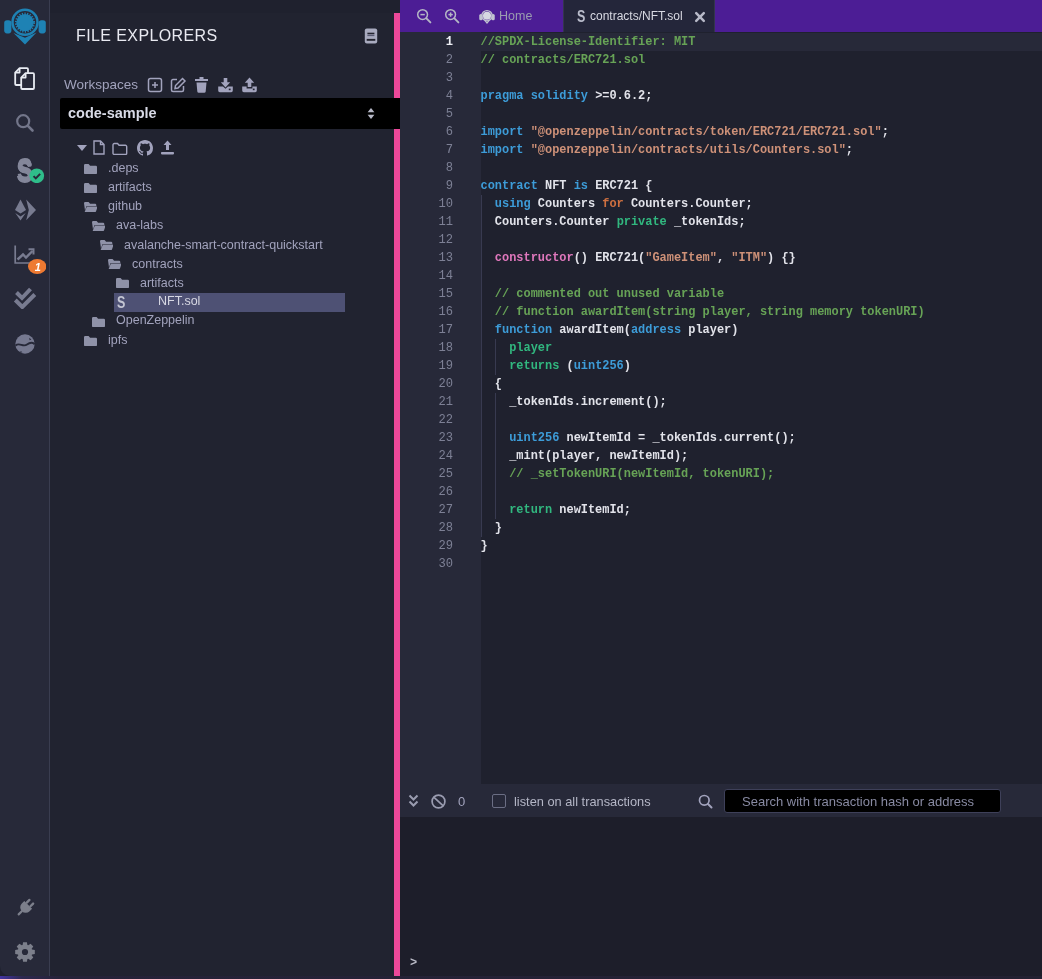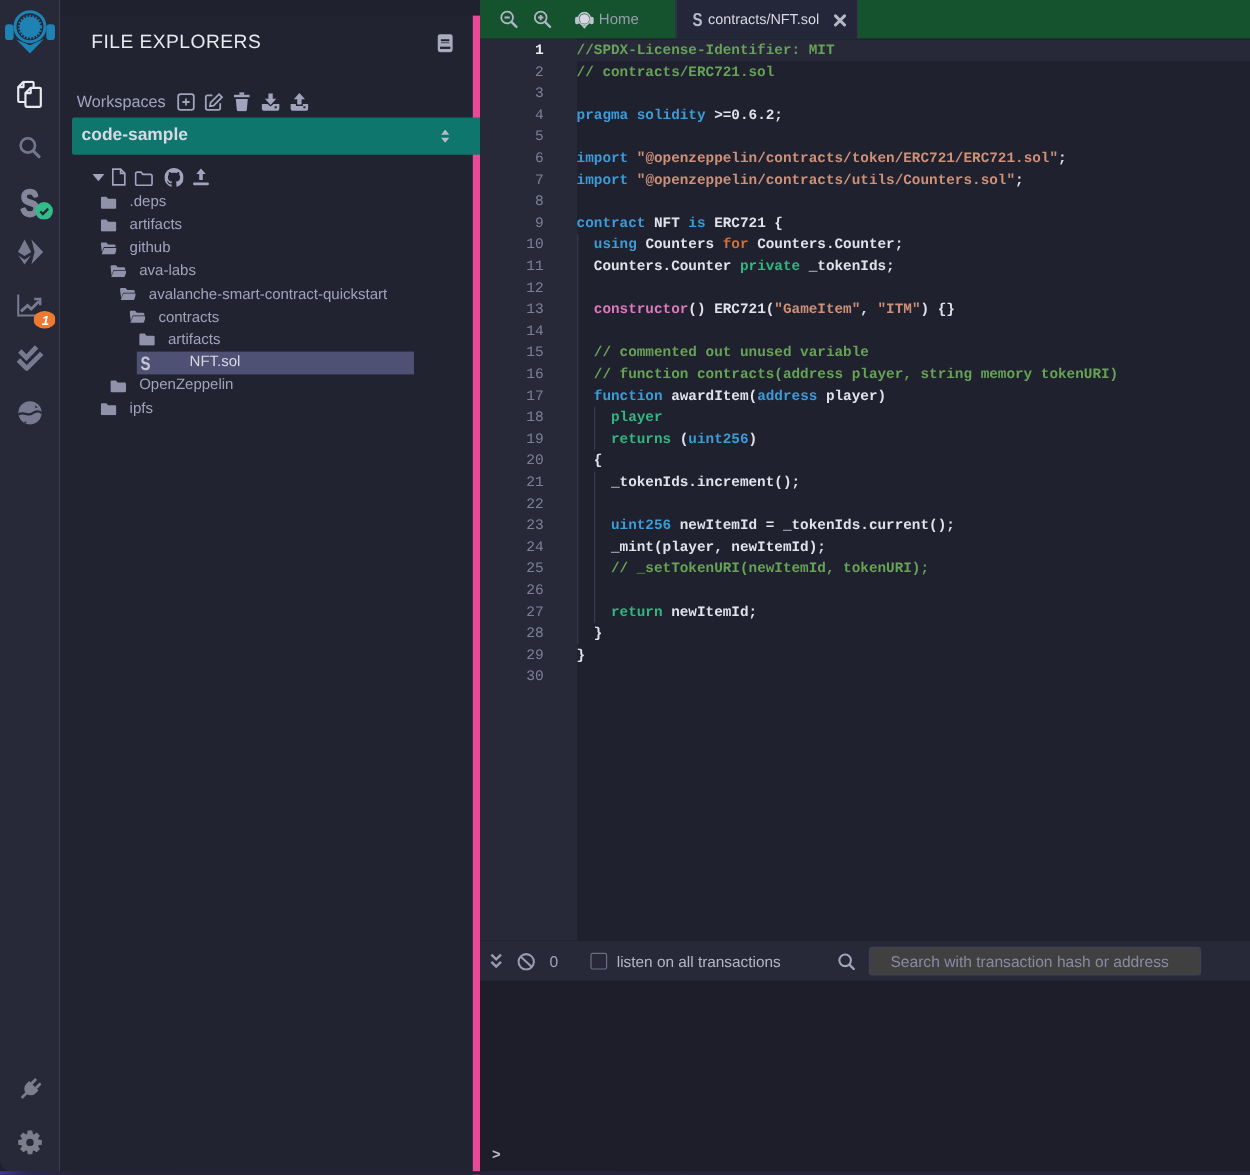--- a/index.html
+++ b/index.html
@@ -7,21 +7,21 @@
   body { font-family:"Liberation Sans", sans-serif; position:relative; }
   #app { position:absolute; left:0; top:0; width:1042px; height:976px; background:#1f212e; }
   #bottomstrip { position:absolute; left:0; top:976px; width:1042px; height:3px;
     background:linear-gradient(90deg,#4334a2 0px,#3a2f85 8px,#2c2850 22px,#262339 60px,#232132 100%); }
   
   #iconpanel { position:absolute; left:0; top:0; width:50px; height:976px; background:#272939;
     border-right:1px solid #3a3d50; border-radius:0 0 0 10px; }
   #sidepanel { position:absolute; left:50px; top:13px; width:350px; height:976px; background:#212330;
     border-right:6px solid #ec4899; }
   #main { position:absolute; left:400px; top:0; width:642px; height:976px; }
-  #tabbar { position:absolute; left:0; top:0; width:642px; height:32px; background:#14532d; }
+  #tabbar { position:absolute; left:0; top:0; width:642px; height:32px; background:#4c1d95; }
   #editor { position:absolute; left:0; top:32px; width:642px; height:752px; background:#1f212e; }
   #gutter { position:absolute; left:0; top:0; width:81px; height:752px; background:#272939; }
   #terminal { position:absolute; left:0; top:784px; width:642px; height:192px; background:#1d1e2a; }
   #termbar { position:absolute; left:0; top:0; width:642px; height:33px; background:#272939; }
   pre, .mono { font-family:"Liberation Mono", monospace; }
   .nums { position:absolute; left:0; top:1px; width:53px; text-align:right;
     font-size:12.1px; line-height:18px; font-weight:400; color:#7d8095; }
   .codes { position:absolute; left:80.5px; top:1px; font-size:11.95px; line-height:18px;
     font-weight:700; color:#e2e3ea; white-space:pre;font-family:Liberation Mono, monospace; }
   .cm { color:#67a356; } 
@@ -67,21 +67,21 @@
       <path d="M1.2 9.6 H6 l2.5 2.2 L11 9.6 h4.8 v4 a1.6 1.6 0 0 1 -1.6 1.6 H2.8 a1.6 1.6 0 0 1 -1.6 -1.6 z"></path>
       <path d="M6.7 1 h3.6 v4.2 h2.9 L8.5 10.4 L3.8 5.2 h2.9 z"></path>
       <rect x="11.8" y="11.6" width="1.8" height="1.6" fill="#212330"></rect>
     </svg>
     <svg class="abs" style="left:191px;top:64px;" width="17" height="16" viewBox="0 0 17 16" fill="#a2a3bd">
       <path d="M1.2 9.6 H5.6 v1.8 h5.8 V9.6 h4.4 v4 a1.6 1.6 0 0 1 -1.6 1.6 H2.8 a1.6 1.6 0 0 1 -1.6 -1.6 z"></path>
       <path d="M8.5 0.6 L13.2 5.8 h-2.9 V10 H6.7 V5.8 H3.8 z"></path>
       <rect x="11.8" y="11.6" width="1.8" height="1.6" fill="#212330"></rect>
     </svg>
 
-    <div class="abs" style="left:10px;top:85px;width:374px;height:31px;background:#0f766e;border-radius:2px;">
+    <div class="abs" style="left:10px;top:85px;width:374px;height:31px;background:#000000;border-radius:2px;">
       <div class="abs" style="left:8px;top:7px;font-size:14.5px;font-weight:700;color:#d8dae6;">code-sample</div>
       <svg class="abs" style="left:307px;top:10px;" width="8" height="11" viewBox="0 0 8 11" fill="#b8bac8">
         <path d="M4 0 L7.4 4.3 H0.6 z"></path>
         <path d="M4 11 L7.4 6.7 H0.6 z"></path>
       </svg>
     </div>
 
     <svg class="abs" style="left:27px;top:131px;" width="10" height="8" viewBox="0 0 10 8" fill="#a2a3bd">
       <path d="M0 1 h10 l-5 6 z"></path>
     </svg>
@@ -273,21 +273,21 @@
 <span class="kb">import</span> <span class="st">"@openzeppelin/contracts/token/ERC721/ERC721.sol"</span>;
 <span class="kb">import</span> <span class="st">"@openzeppelin/contracts/utils/Counters.sol"</span>;
 
 <span class="kb">contract</span> NFT <span class="kb">is</span> ERC721 {
   <span class="kb">using</span> Counters <span class="ko">for</span> Counters.Counter;
   Counters.Counter <span class="kg">private</span> _tokenIds;
 
   <span class="kp">constructor</span>() ERC721(<span class="st">"GameItem"</span>, <span class="st">"ITM"</span>) {}
 
   <span class="cm">// commented out unused variable</span>
-  <span class="cm">// function contracts(address player, string memory tokenURI)</span>
+  <span class="cm">// function awardItem(string player, string memory tokenURI)</span>
   <span class="kb">function</span> awardItem(<span class="kb">address</span> player)
     <span class="kg">player</span>
     <span class="kg">returns</span> (<span class="kb">uint256</span>)
   {
     _tokenIds.increment();
 
     <span class="kb">uint256</span> newItemId = _tokenIds.current();
     _mint(player, newItemId);
     <span class="cm">// _setTokenURI(newItemId, tokenURI);</span>
 
@@ -340,21 +340,21 @@
           <circle cx="7.5" cy="7.5" r="6.4"></circle>
           <line x1="3" y1="3.3" x2="12" y2="11.7"></line>
         </svg>
         <div class="abs" style="left:58px;top:9.5px;font-size:13px;color:#a2a3bd;">0</div>
         <div class="abs" style="left:92px;top:10px;width:14px;height:14px;border:1px solid #6b6e84;border-radius:2px;"></div>
         <div class="abs" style="left:114px;top:9.5px;font-size:12.8px;color:#b4b6c6;">listen on all transactions</div>
         <svg class="abs" style="left:298px;top:9.5px;" width="15" height="15" viewBox="0 0 15 15" fill="none" stroke="#a2a3bd">
           <circle cx="6.3" cy="6.3" r="4.8" stroke-width="1.7"></circle>
           <line x1="10" y1="10" x2="13.5" y2="13.5" stroke-width="2" stroke-linecap="round"></line>
         </svg>
-        <div class="abs" style="left:324px;top:4.5px;width:277px;height:24px;background:#404040;border:1px solid #3e4059;border-radius:3px;">
+        <div class="abs" style="left:324px;top:4.5px;width:277px;height:24px;background:#000000;border:1px solid #3e4059;border-radius:3px;">
           <div class="abs" style="left:17px;top:4px;font-size:13px;color:#888aa2;">Search with transaction hash or address</div>
         </div>
       </div>
       <div class="abs mono" style="left:10px;top:172px;font-size:12px;font-weight:700;color:#b9bac6;">&gt;</div>
     </div>
   </div>
 </div>
 <div id="bottomstrip"></div>
 
 </body></html>

